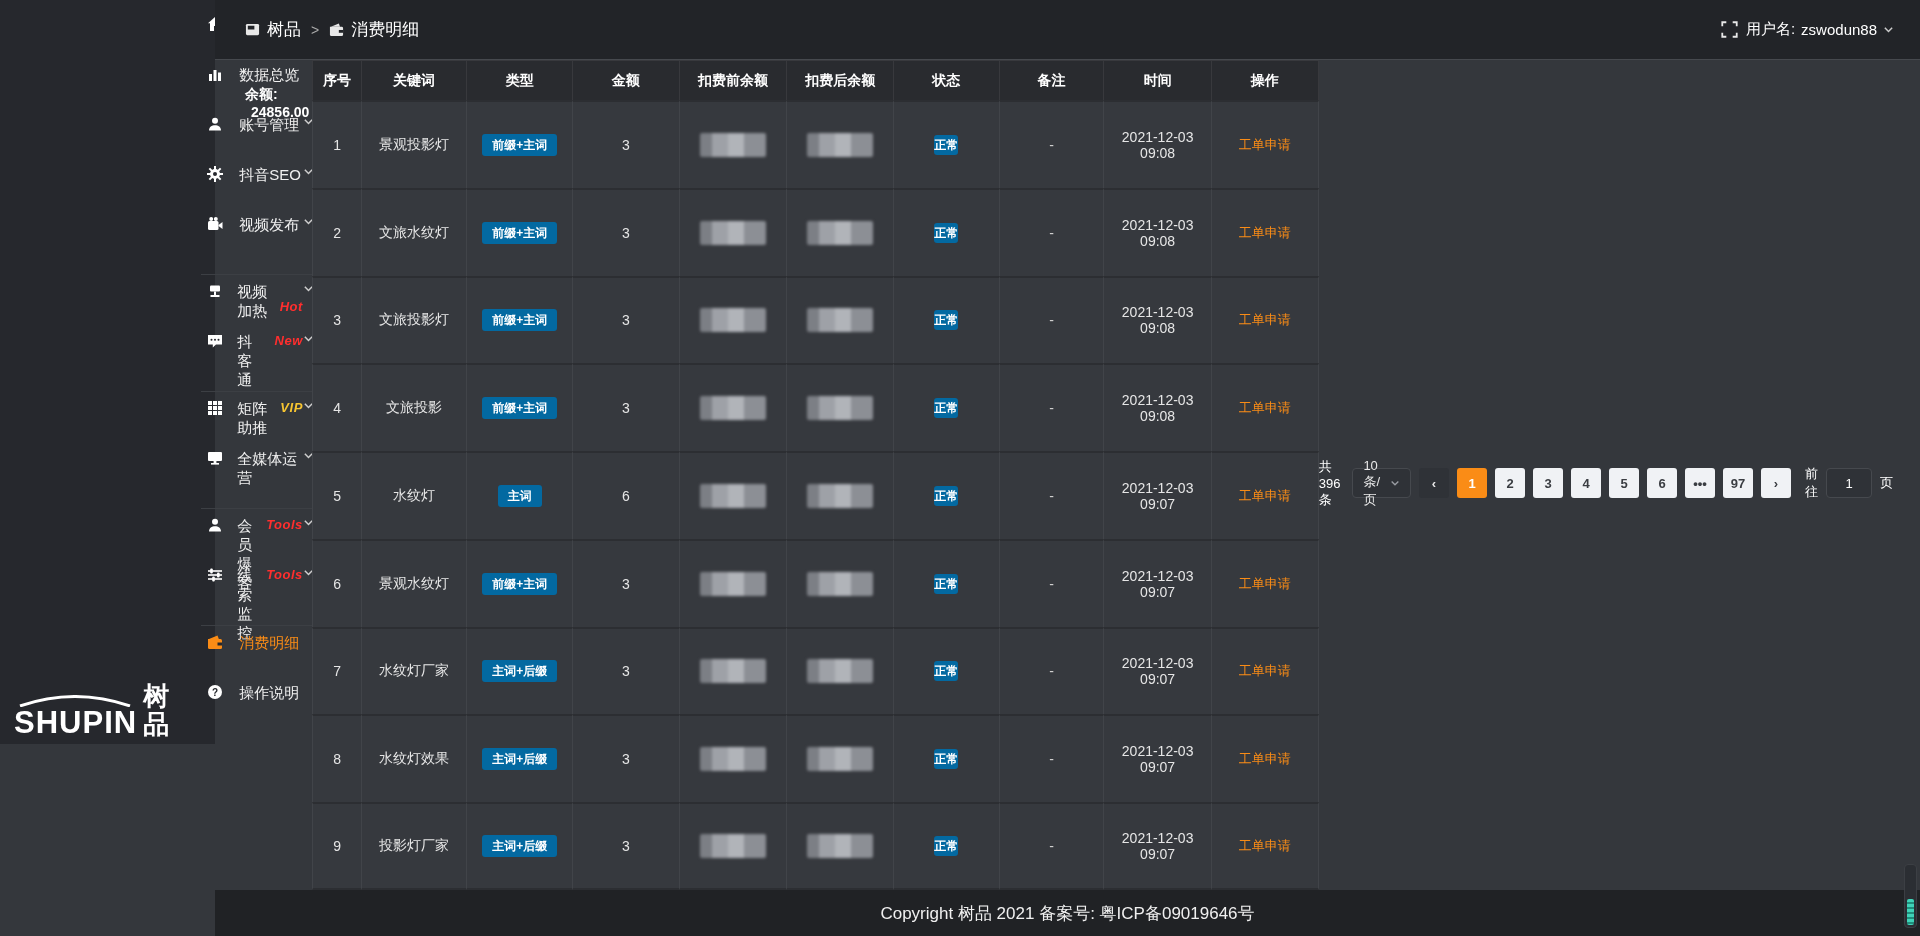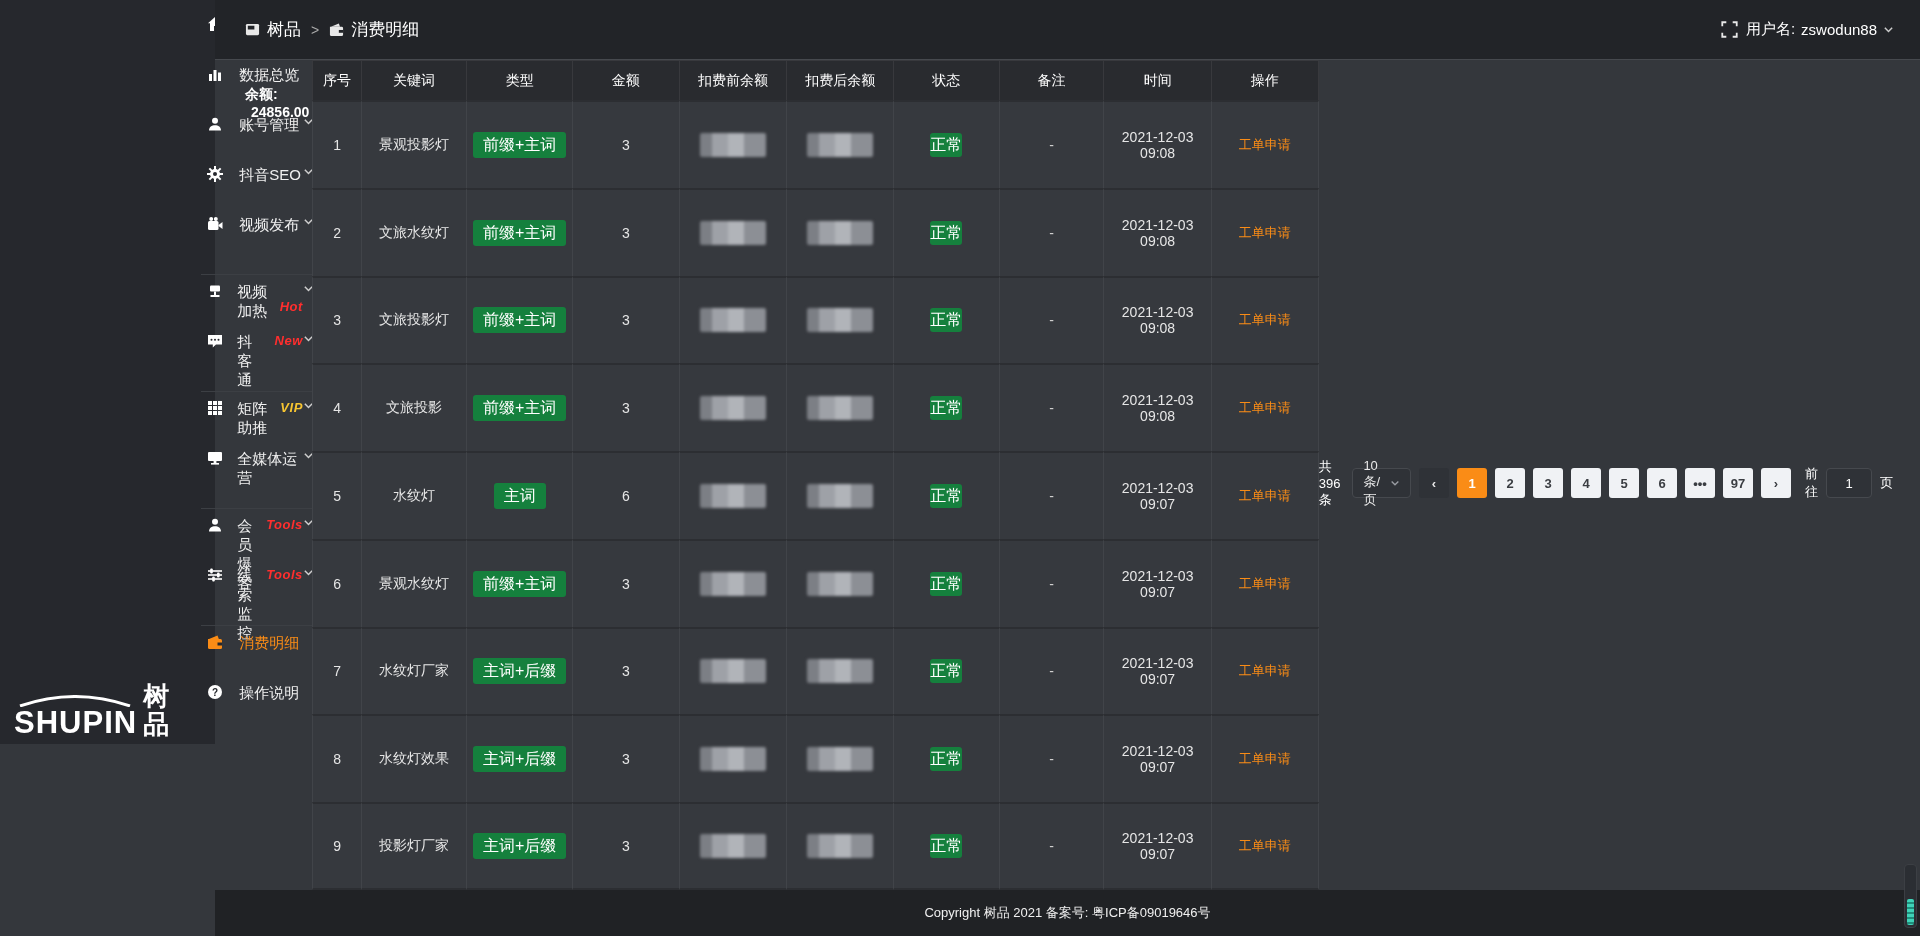--- a/index.html
+++ b/index.html
@@ -35,33 +35,33 @@
   .fs-btn { display:inline-flex; cursor:pointer; color:#e8e8e8; }
   .fs-btn svg { width:17px; height:17px; }
   .user-name { display:flex; align-items:center; gap:6px; cursor:pointer; }
   .user-chevron { display:inline-flex; color:#ccc; }
   
   .content { flex:1; padding:0 27px; display:flex; flex-direction:row; }
   .balance { margin:26px 3px 16px 3px; font-size:14px; font-weight:bold; color:#fff; }
   .balance b { margin-left:6px; }
   table.data { width:100%; border-collapse:separate; border-spacing:0; table-layout:fixed; }
   table.data th {
-    background:#292b2f; color:#fff; font-size:14px; font-weight:normal; height:40px;
+    background:#292b2f; color:#fff; font-size:14px; font-weight:bold; height:40px;
     border-right:1px solid rgba(255,255,255,.07); border-top:1px solid rgba(255,255,255,.07);
   }
   table.data th:first-child { border-left:1px solid rgba(255,255,255,.07); }
   table.data td {
     background:#36393e; height:68px; text-align:center; font-size:14px; color:#e6e6e6;
     border-right:1px solid rgba(255,255,255,.06); border-top:2px solid #2c2e32;
   }
   table.data td:first-child { border-left:1px solid rgba(255,255,255,.06); }
   table.data tr:last-child td { border-bottom:2px solid #2c2e32; }
   .type-badge, .status-badge {
-    display:inline-block; background:#15803d; color:#fff; font-size:16px;
-    padding:5px 10px; border-radius:3px; line-height:1; white-space:nowrap;
+    display:inline-block; background:#0369a1; color:#fff; font-size:12px;
+    padding:5px 10px; border-radius:3px; line-height:1; white-space:nowrap;font-weight:bold;
   }
   .status-badge { padding:4px 0; }
   .blur-block {
     display:inline-block; width:66px; height:24px; border-radius:2px; vertical-align:middle;
     background:
       linear-gradient(90deg, rgba(120,123,129,.9) 0 18%, rgba(158,161,167,.95) 18% 42%, rgba(178,181,186,.95) 42% 66%, rgba(138,141,147,.9) 66% 100%),
       linear-gradient(#9a9da3,#9a9da3);
     filter:blur(1.6px);
   }
   .action-link { color:#fa8c16; font-size:13px; cursor:pointer; }
@@ -73,21 +73,21 @@
   .pg-size .user-chevron { color:#9a9da3; }
   .pg-btn {
     min-width:30px; height:30px; border:none; border-radius:3px; background:#f0f2f5; color:#3a3d42;
     font-size:13px; font-weight:bold; display:inline-flex; align-items:center; justify-content:center; cursor:pointer; padding:0 6px;
   }
   .pg-btn.dark { background:#2f3237; color:#e8e8e8; }
   .pg-btn.active { background:#fa8c16; color:#fff; }
   .pg-jump { display:flex; align-items:center; gap:8px; margin-left:6px; }
   .pg-input { width:46px; height:30px; background:#2f3237; border:1px solid #46494e; border-radius:4px; color:#fff; text-align:center; font-size:13px; }
   
-  .footer { height:46px; background:#202225; display:flex; align-items:center; justify-content:center; font-size:13px; color:#f0f0f0; }
+  .footer { height:46px; background:#202225; display:flex; align-items:center; justify-content:center; font-size:17px; color:#f0f0f0; }
   
   .float-widget { position:absolute; right:3px; bottom:8px; width:13px; height:64px; background:#2b2e33; border:1px solid #3c3f44; border-radius:4px; }
   .float-widget::after {
     content:""; position:absolute; left:2px; right:2px; bottom:2px; height:26px; border-radius:2px;
     background:repeating-linear-gradient(#3fd3b8 0 3px, #1f8f7c 3px 5px);
   }
 </style>
 </head>
 <body>
 

